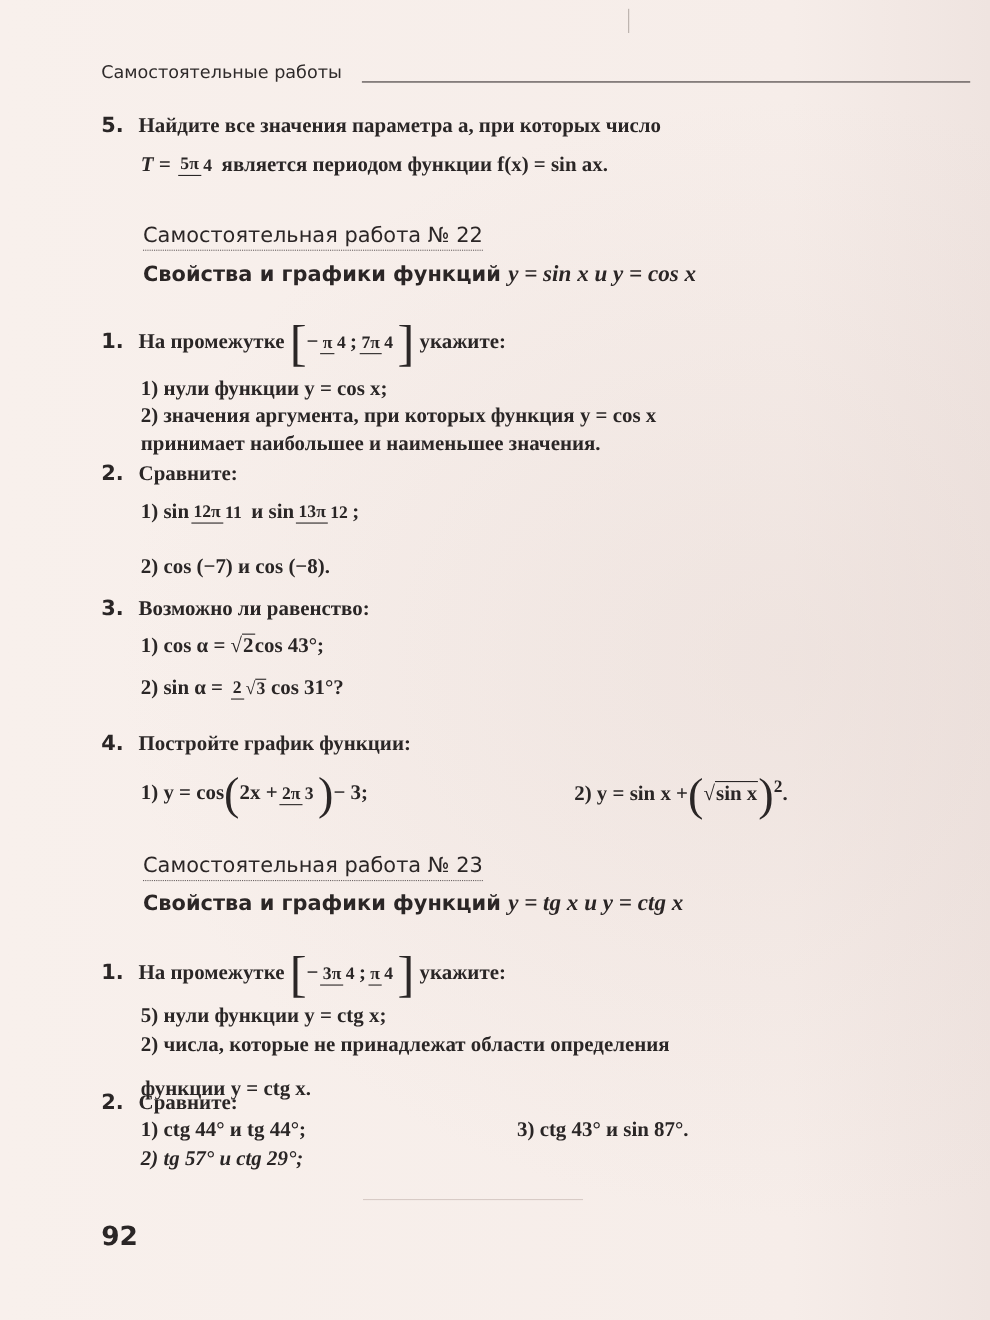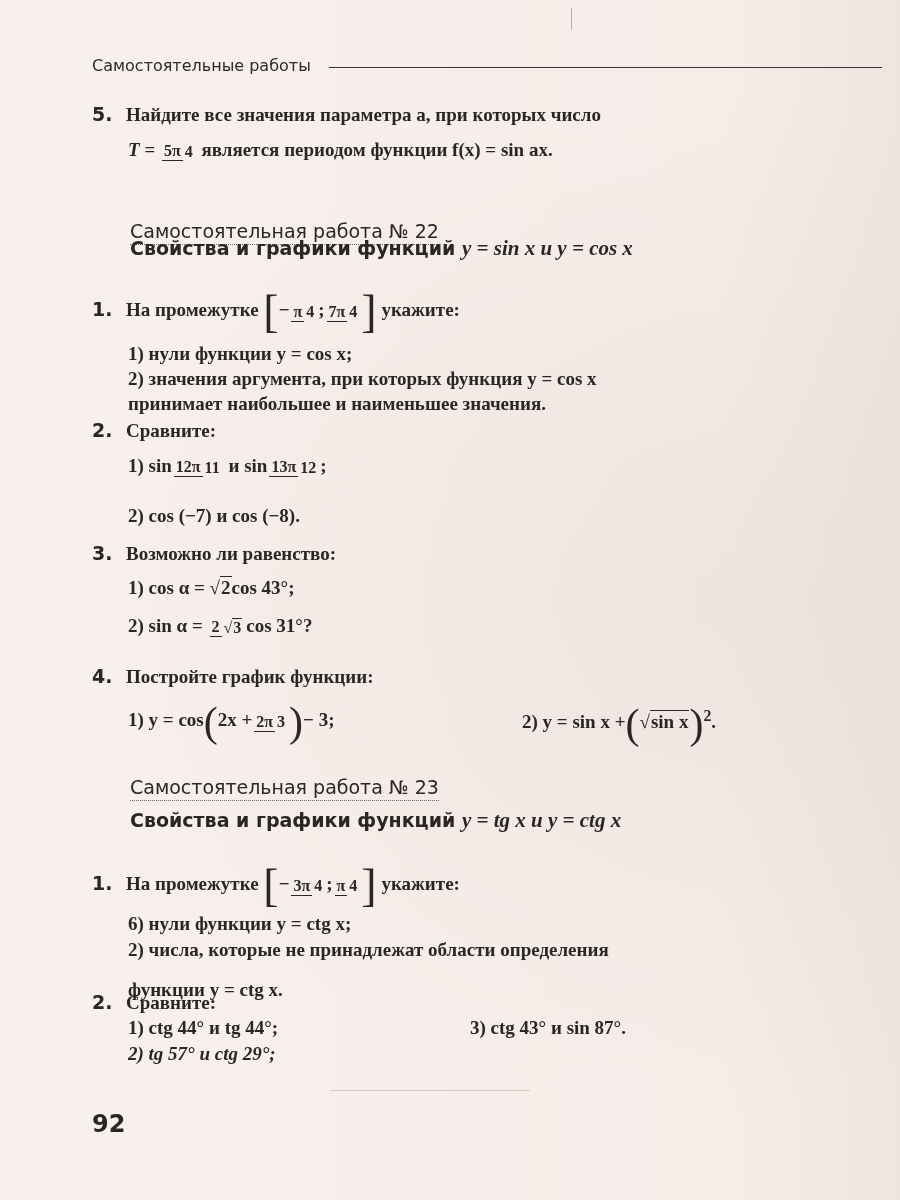--- a/index.html
+++ b/index.html
@@ -12,21 +12,21 @@
   }
   .page-bg {
     position: absolute; inset: 0;
     background:
       radial-gradient(ellipse at 80% 50%, rgba(225,210,205,0.35), transparent 60%),
       linear-gradient(90deg, #f8f0ec 0%, #f6ede9 80%, #efe4e0 100%);
   }
   .binding-mark { position:absolute; left:571px; top:8px; width:1px; height:22px; background:#b9aeaa; }
   .abs { position: absolute; }
   .running-head {
-    left: 92px; top: 56px; width: 790px; display: flex; align-items: center;
+    left: 92px; top: 56px; width: 790px; display: flex; align-items: flex-end;
     font-family: "DejaVu Sans", "Liberation Sans", sans-serif; font-size: 16px; color:#2e2a2a;
   }
   .running-head .rule { flex: 1; height: 1px; background: #3a3434; margin-left: 18px; margin-top: 4px; }
   .num {
     font-family: "DejaVu Sans", "Liberation Sans", sans-serif; font-weight: bold;
     font-size: 19px; display: inline-block; width: 34px;
   }
   .line {
     font-size: 19px; line-height: 28px; white-space: nowrap;
     font-family: "Liberation Serif", "DejaVu Serif", serif;
@@ -72,21 +72,21 @@
 </div>
 <div class="abs line bold-serif" style="left:128px; top:136px;">
   <span class="i">T =</span>
   <span class="frac">
       <span class="n">5π</span>
       <span class="d">4</span>
     </span>
   <span>является периодом функции f(x) = sin ax.</span>
 </div>
 
-<div class="abs" style="left:130px; top:203px;margin-top:17px;">
+<div class="abs" style="left:130px; top:203px;">
   <span class="sect-title">Самостоятельная работа № 22</span>
 </div>
 <div class="abs sect-sub" style="left:130px; top:236px;">
   <span>Свойства и графики функций</span>
   <span class="m i">y = sin x и y = cos x</span>
 </div>
 
 <div class="abs line bold-serif" style="left:92px; top:292px;">
   <span class="num">1.</span><span>На промежутке</span>
   <span class="bracket">[</span><span>−</span><span class="frac">
@@ -156,21 +156,21 @@
   <span class="num">1.</span><span>На промежутке</span>
   <span class="bracket">[</span><span>−</span><span class="frac">
       <span class="n">3π</span>
       <span class="d">4</span>
     </span>;<span class="frac">
       <span class="n">π</span>
       <span class="d">4</span>
     </span><span class="bracket">]</span>
   <span>укажите:</span>
 </div>
-<div class="abs line bold-serif" style="left:128px; top:910px;">6) нули функции  y = ctg x;</div>
+<div class="abs line bold-serif" style="left:128px; top:910px;">5) нули функции  y = ctg x;</div>
 <div class="abs line bold-serif" style="left:128px; top:936px;">2) числа, которые не принадлежат области определения</div>
 <div class="abs line bold-serif" style="left:128px; top:962px;margin-top:14px;">функции  y = ctg x.</div>
 
 <div class="abs line bold-serif" style="left:92px; top:988px;">
   <span class="num">2.</span><span>Сравните:</span>
 </div>
 <div class="abs line bold-serif" style="left:128px; top:1014px;">1) ctg 44° и tg 44°;</div>
 <div class="abs line bold-serif" style="left:470px; top:1014px;">3) ctg 43° и sin 87°.</div>
 <div class="abs line bold-serif" style="left:128px; top:1040px;font-style:italic;">2) tg 57° и ctg 29°;</div>
 

